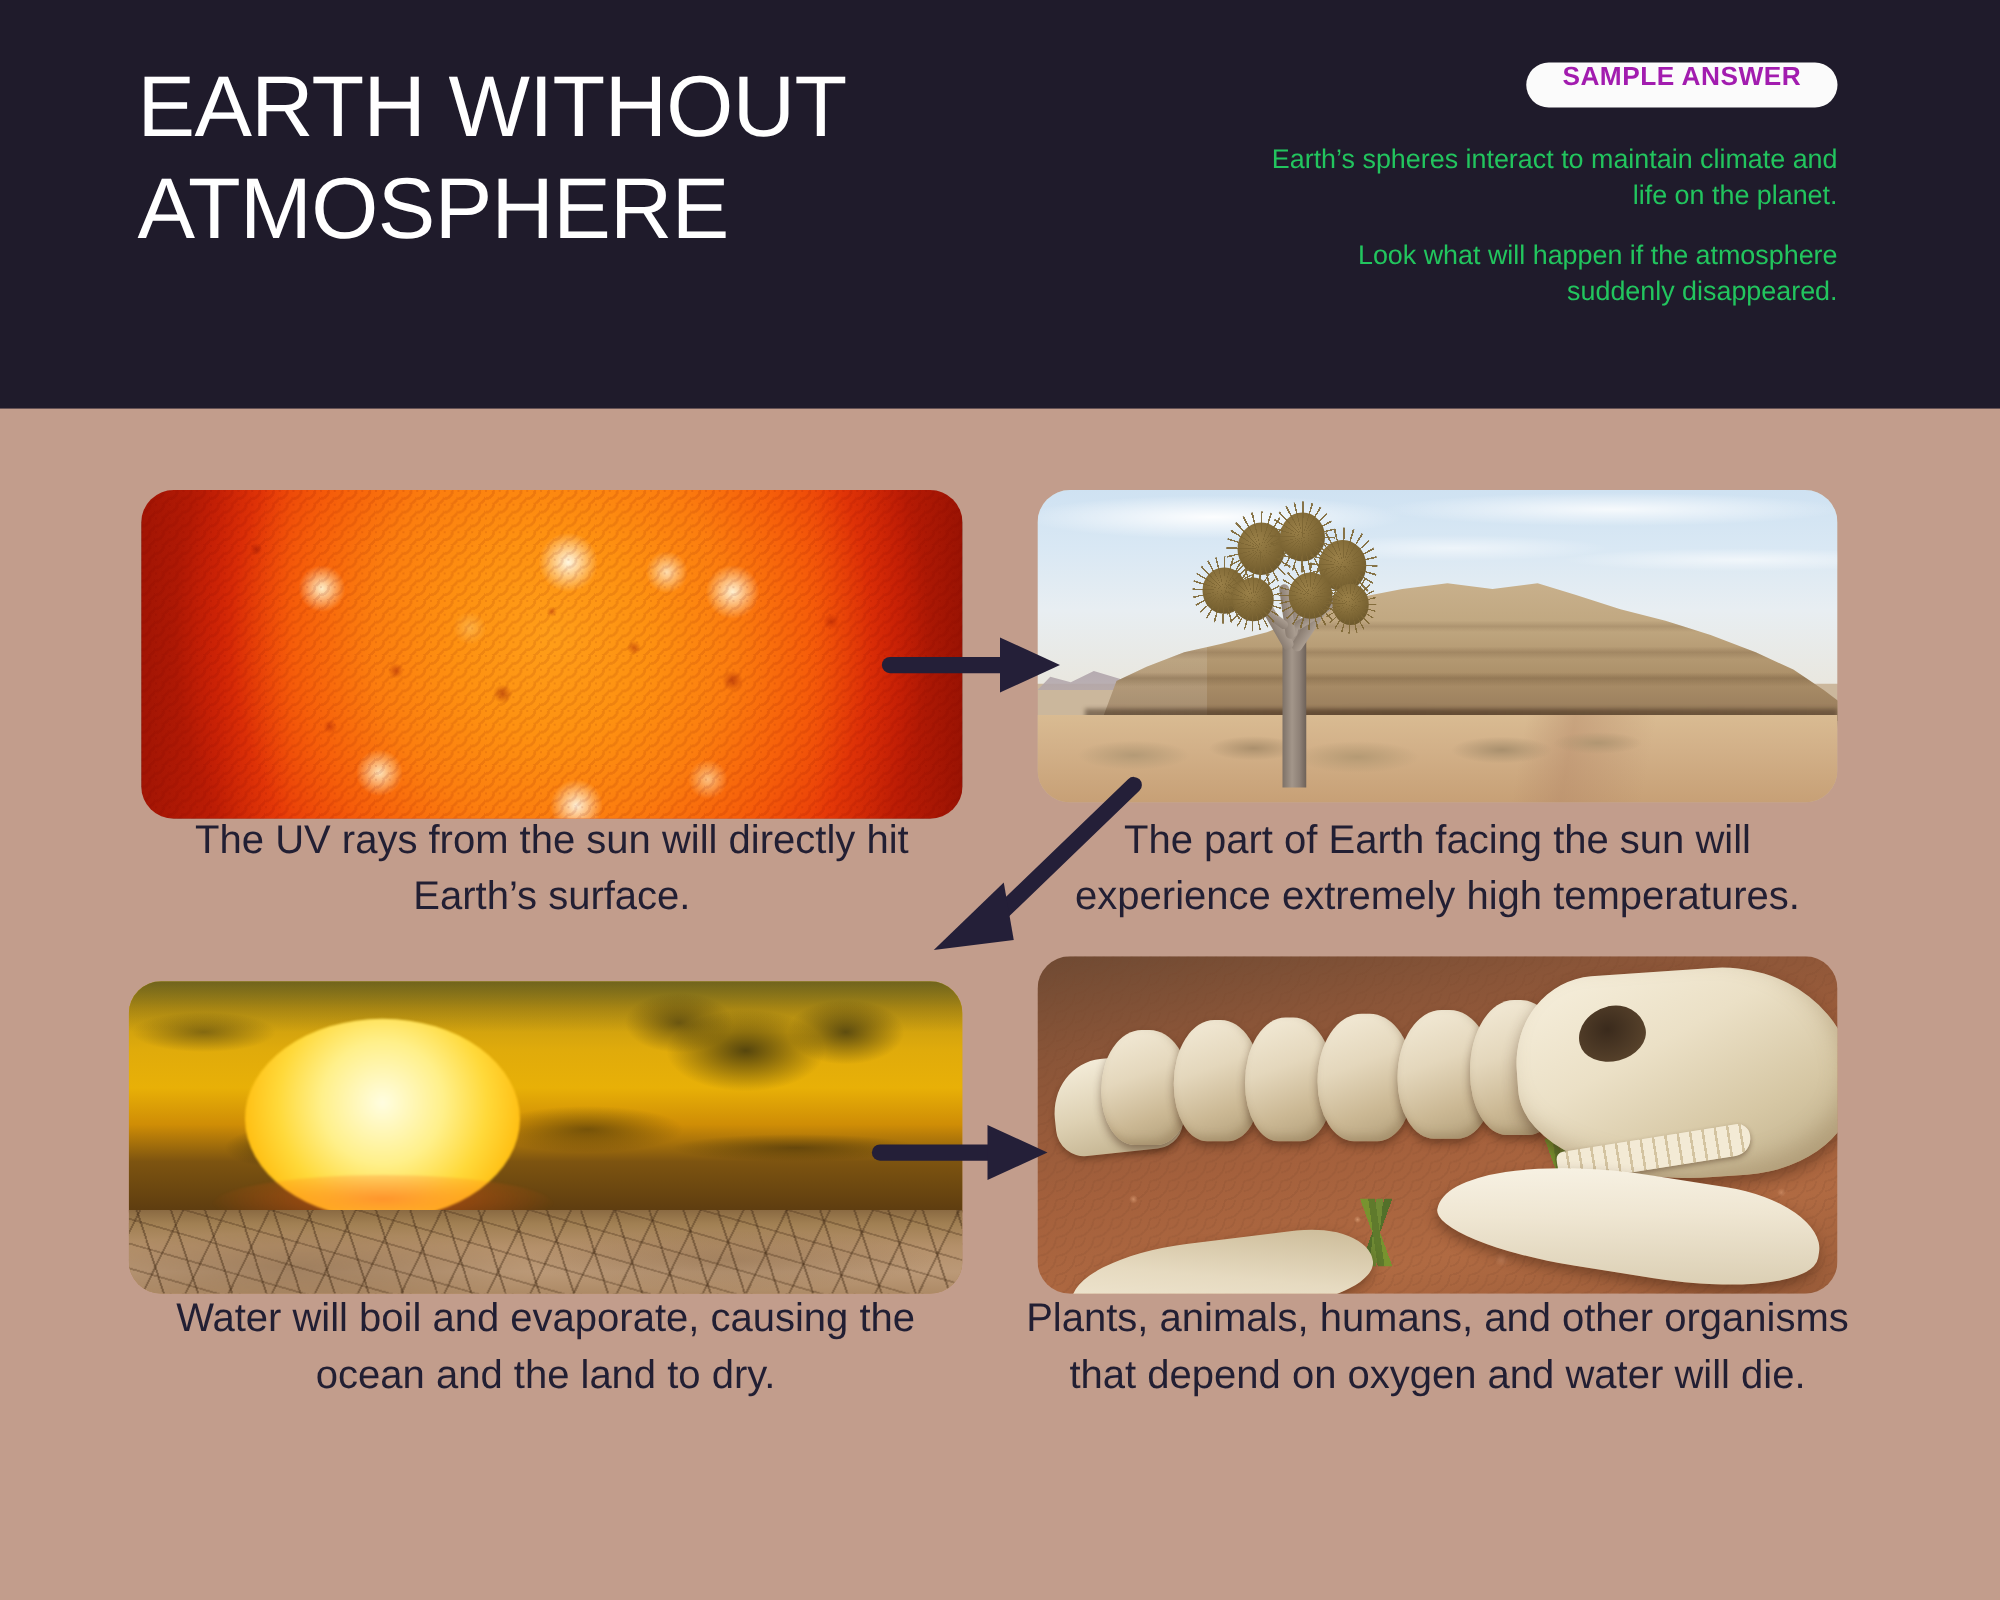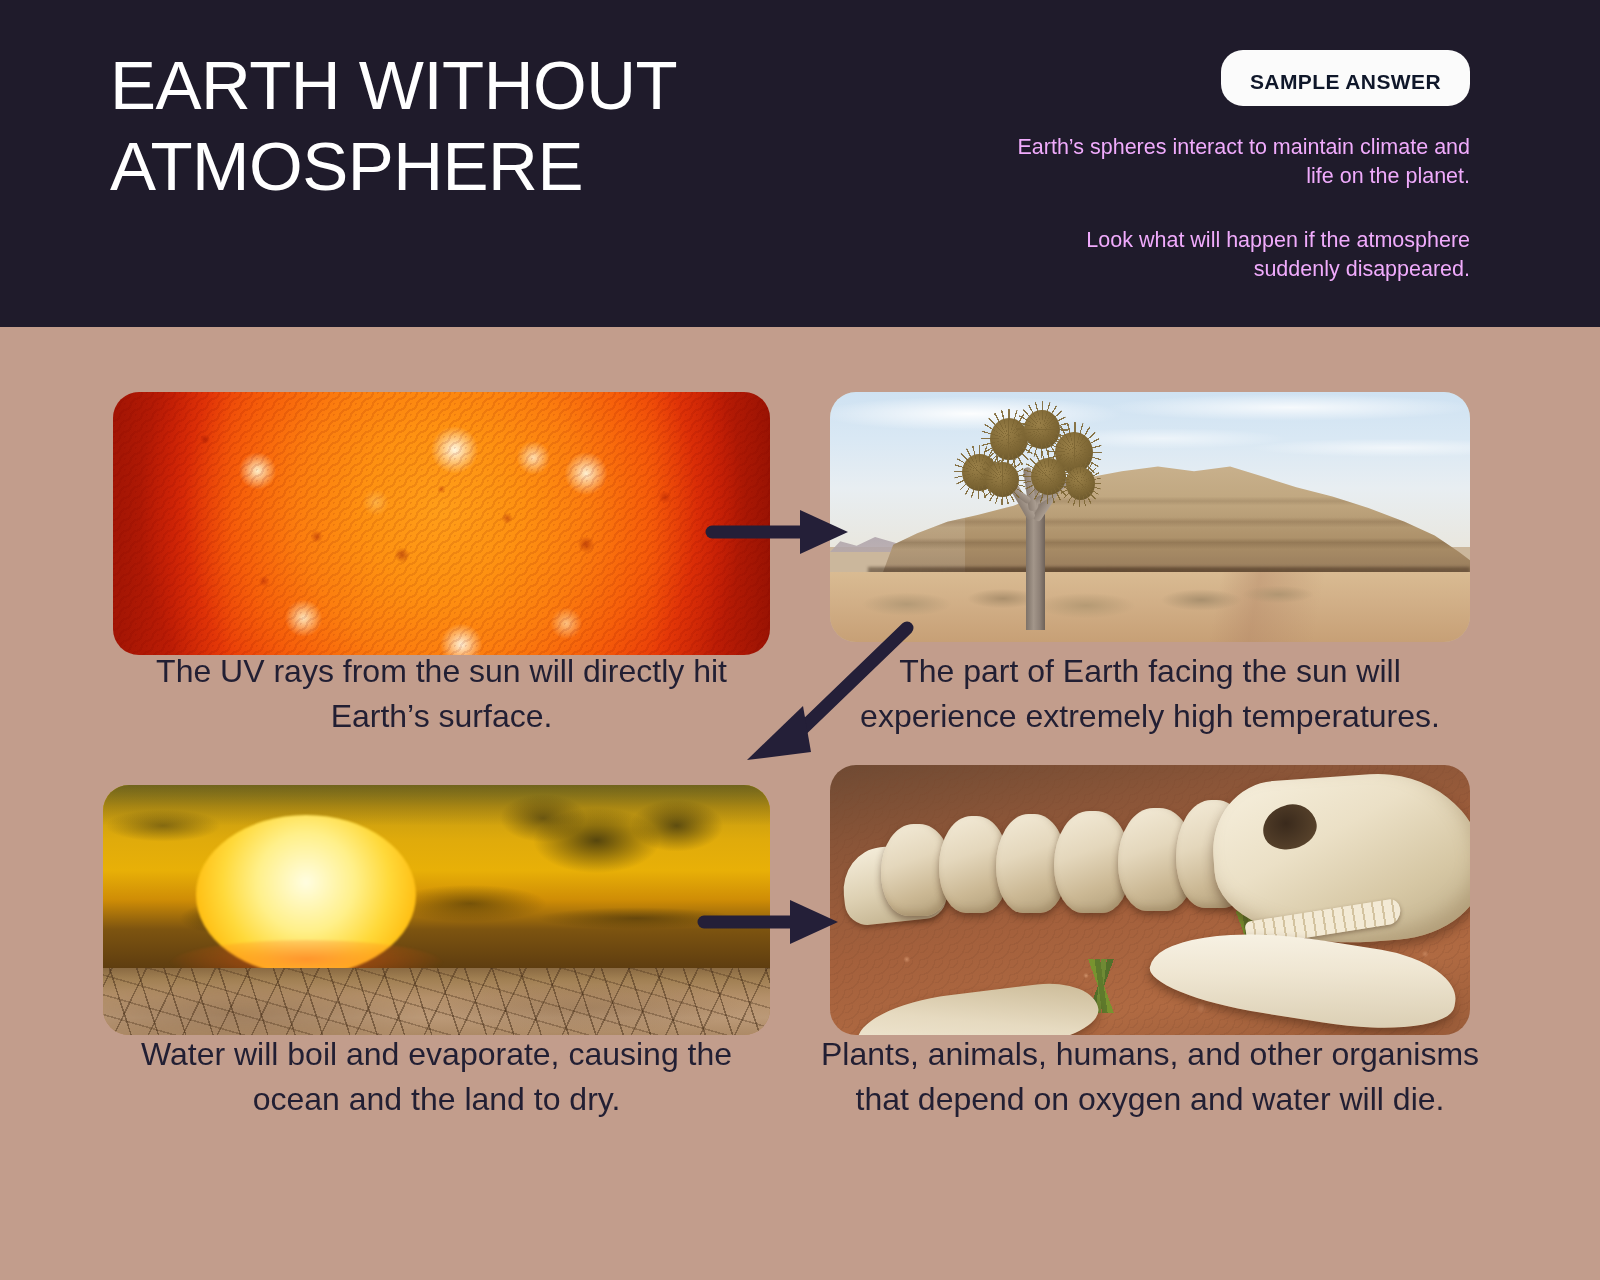--- a/index.html
+++ b/index.html
@@ -51,36 +51,36 @@
   .header-right {
     position: absolute;
     right: 130px;
     top: 50px;
     width: 470px;
     text-align: right;
   }
   .badge {
     display: inline-block;
     background: #fbfbfb;
-    color: #0f172a;
+    color: #a21caf;
     font-size: 21px;
     font-weight: bold;
     letter-spacing: 0.4px;
-    padding: 20px 29px 12px 29px;
+    padding: 0 29px 12px 29px;
     border-radius: 22px;
   }
   .intro-para {
-    color: #f0abfc;
+    color: #22c55e;
     font-size: 21.5px;
     line-height: 1.37;
     margin: 0;
     font-weight: 400;
   }
   .intro-para.first { margin-top: 27px; }
-  .intro-para.second { margin-top: 34px; }
+  .intro-para.second { margin-top: 18px; }
 
   
   .stage {
     position: absolute;
     left: 0; top: 327px;
     width: 1600px;
     height: 953px;
     background: #c29d8c;
   }
 

